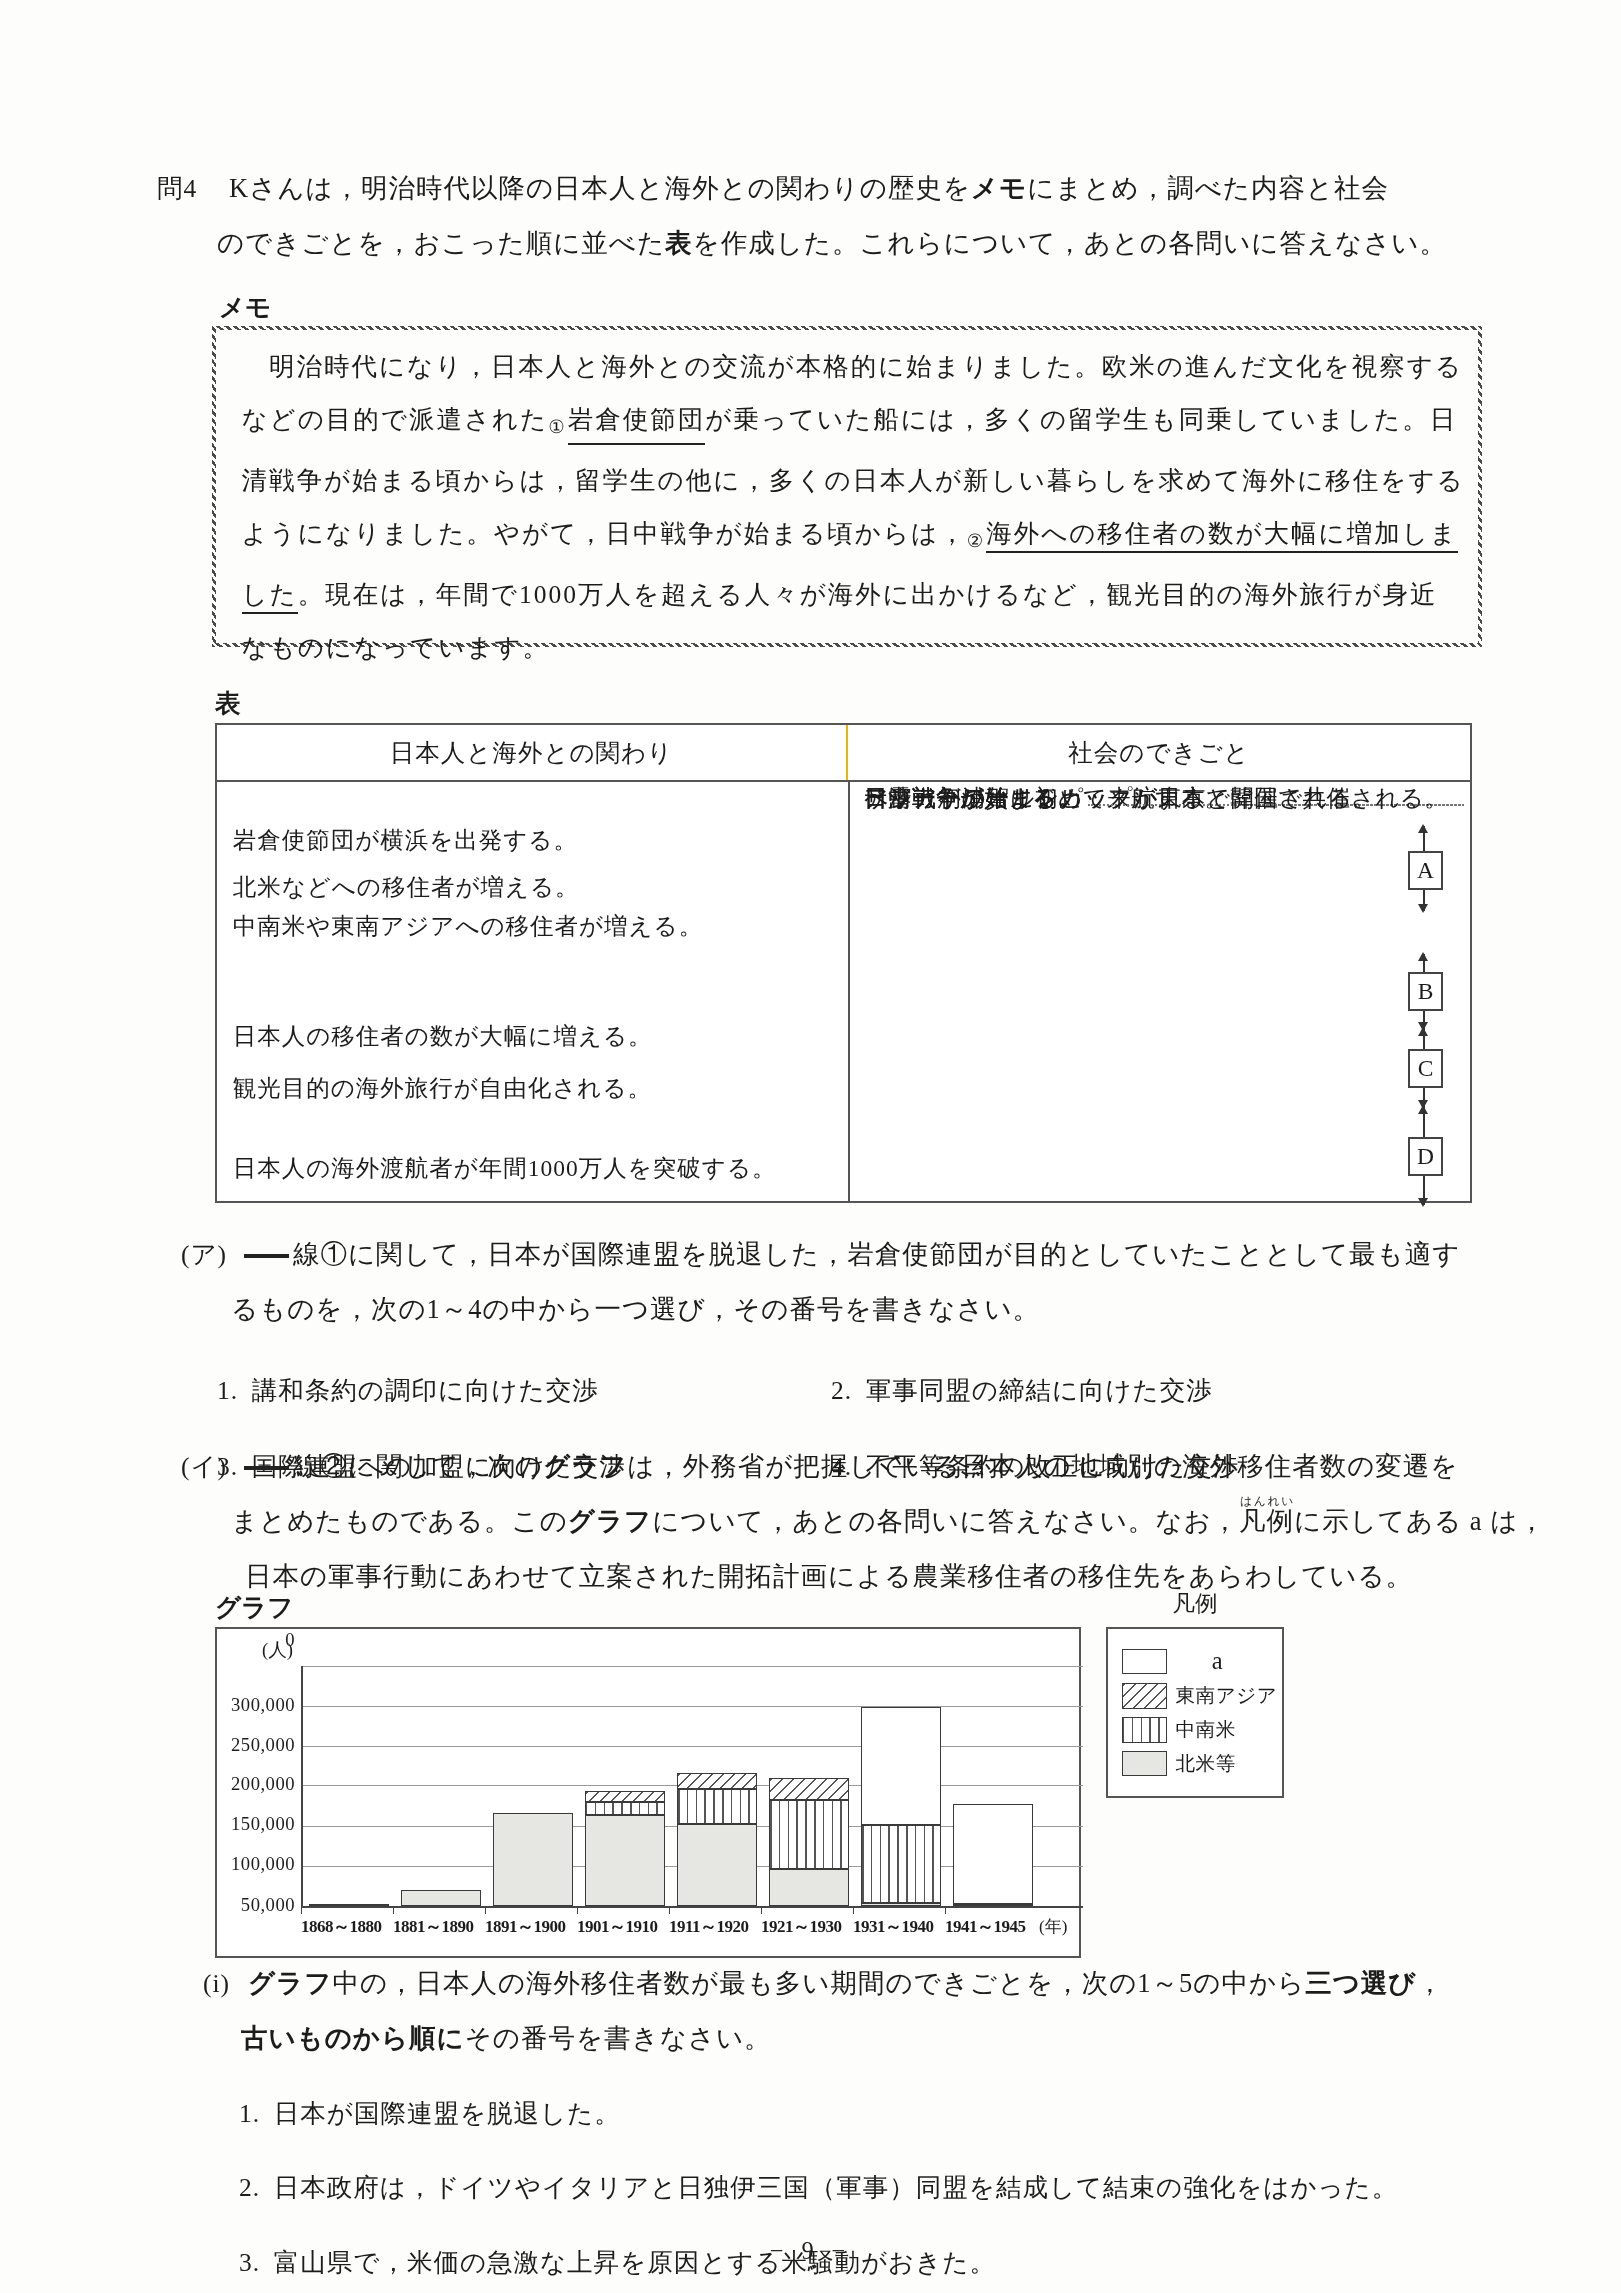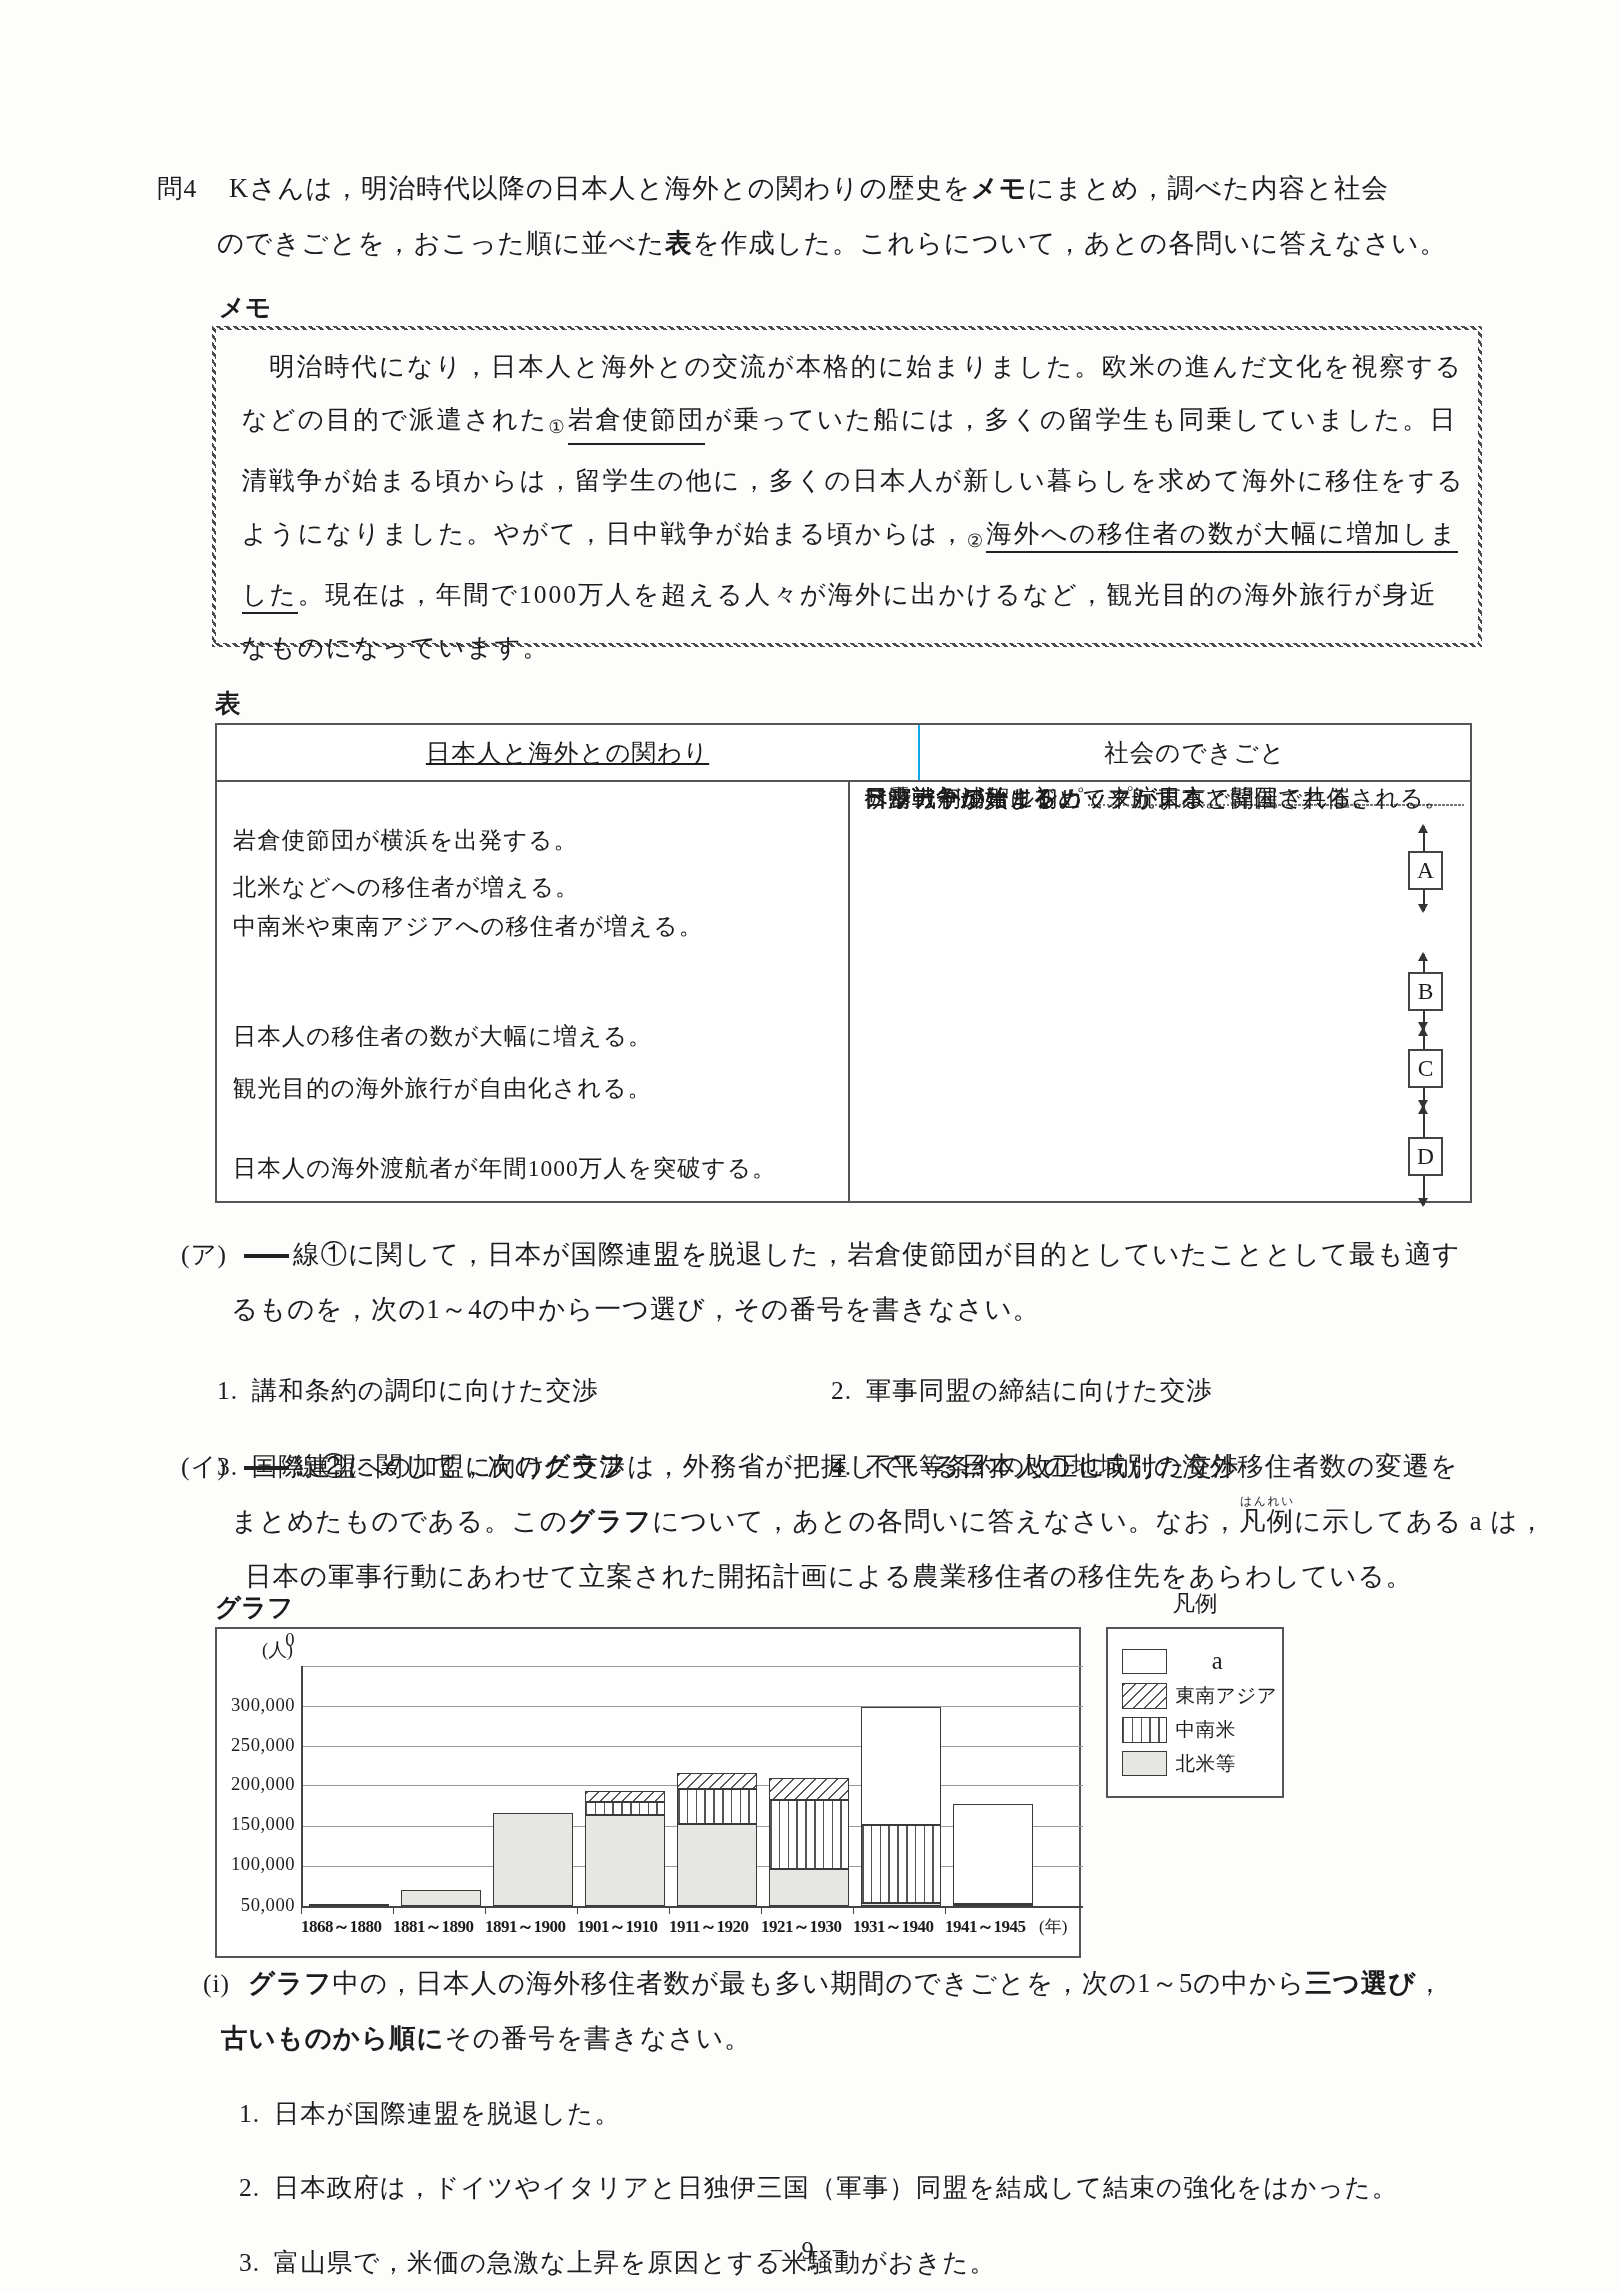--- a/index.html
+++ b/index.html
@@ -19,21 +19,21 @@
   .memo-box{box-sizing:border-box;width:1270px;height:321px;padding:9.8px 25.5px 0 25.5px;
             border:4.9px solid #555;
             border-image:repeating-linear-gradient(45deg,#4a4a4a 0 2.9px,#ffffff 2.9px 5.9px) 5 round;}
   .memo-line{font-size:25.5px;letter-spacing:2px;line-height:53px;white-space:nowrap;}
 
   
   .tbl{box-sizing:border-box;width:1257px;height:480px;border:2px solid #555;background:#fff;}
   .tbl-head{display:flex;height:55px;border-bottom:2px solid #555;}
   .tbl-head .hc{box-sizing:border-box;display:flex;align-items:center;justify-content:center;
                 font-size:24.5px;letter-spacing:1px;}
-  .hc1{width:703px;border-right:2px solid #0ea5e9;text-decoration:underline;}
+  .hc1{width:631px;border-right:2px solid #eab308;}
   .hc2{flex:1;}
   .tbl-body{position:relative;height:421px;}
   .vline{position:absolute;left:631px;top:0;bottom:0;width:2px;background:#555;}
   .l-item{position:absolute;left:15.7px;font-size:23.5px;letter-spacing:1px;white-space:nowrap;}
   .l-item:nth-of-type(1){top:42px;}  .l-item:nth-of-type(2){top:89px;}
   .l-item:nth-of-type(3){top:128px;} .l-item:nth-of-type(4){top:238px;}
   .l-item:nth-of-type(5){top:290px;} .l-item:nth-of-type(6){top:370px;}
   .r-row{position:absolute;left:647px;right:5.9px;display:flex;align-items:flex-end;}
   .r-row .txt{font-size:23.5px;letter-spacing:0.5px;white-space:nowrap;padding-right:5.9px;}
   .r-row .dotline{flex:1;border-bottom:2px dotted #777;margin-bottom:7.8px;min-width:0;}
@@ -278,21 +278,21 @@
       <div class="lg-row">
           <span class="lg-swatch p-gray"></span>
           <span class="lg-text">北米等</span>
         </div>
     </div>
   </div>
 
 
   <div class="abs body-text" style="top:1956px;left:203px;">
     <div><span class="q-marker" style="width:45px;">(i)</span><span class="gt">グラフ</span><span>中の，日本人の海外移住者数が最も多い期間のできごとを，次の1～5の中から</span><span class="gt">三つ選び</span><span>，</span></div>
-    <div style="margin-left:18px;"><span class="gt">古いものから順に</span><span>その番号を書きなさい。</span></div>
+    <div style="margin-left:38px;"><span class="gt">古いものから順に</span><span>その番号を書きなさい。</span></div>
     <div class="opt-list">
       <div class="opt"><span class="no">1.</span><span>日本が国際連盟を脱退した。</span></div>
       <div class="opt"><span class="no">2.</span><span>日本政府は，ドイツやイタリアと日独伊三国（軍事）同盟を結成して結束の強化をはかった。</span></div>
       <div class="opt"><span class="no">3.</span><span>富山県で，米価の急激な上昇を原因とする米騒動がおきた。</span></div>
     </div>
   </div>
 
   <div class="abs pagenum" style="top:2237px;left:0;">− 9 −</div>
 
 </div>

